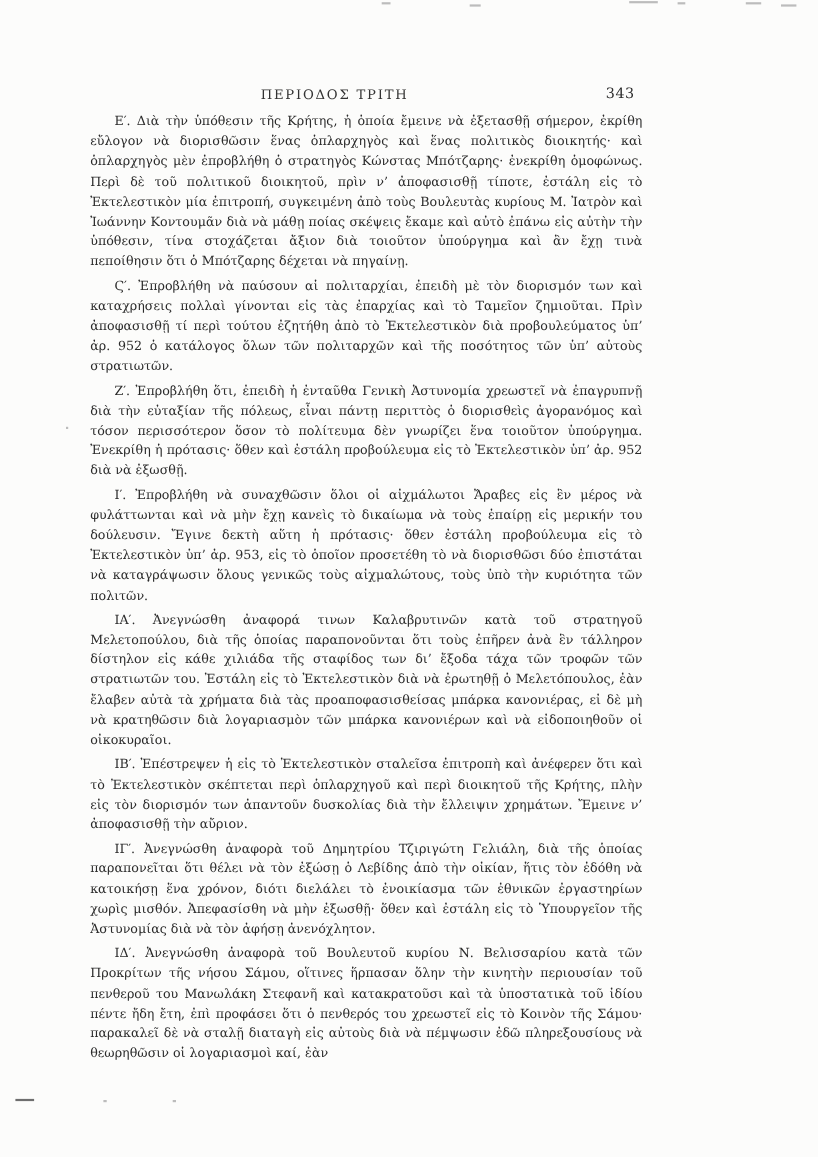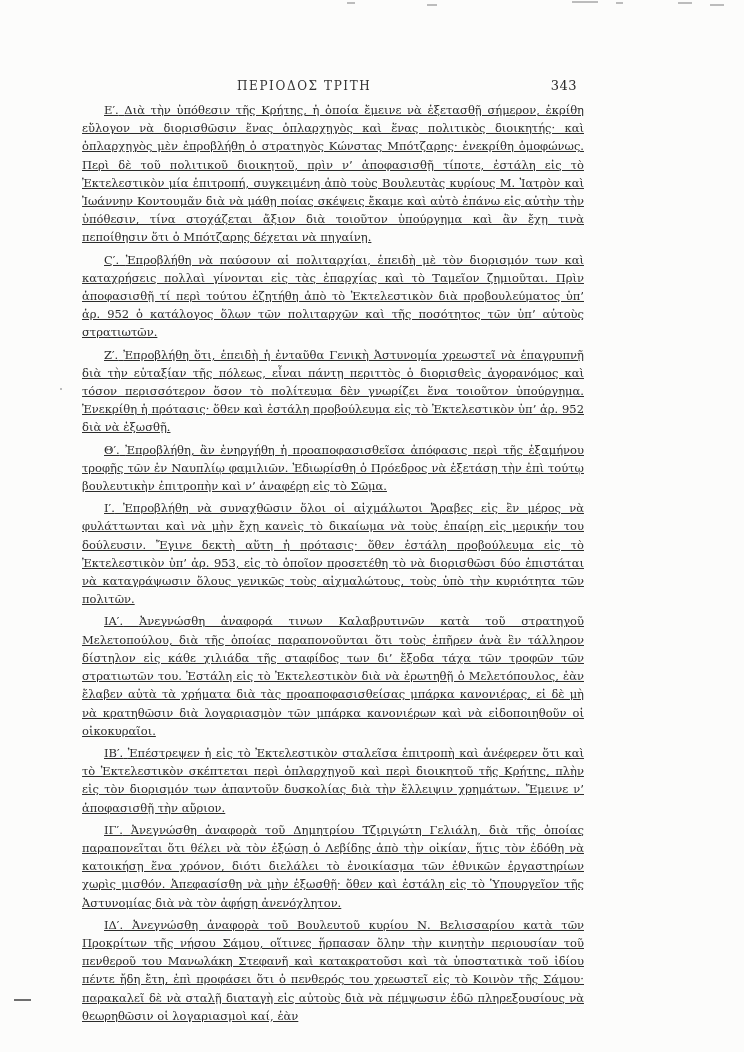--- a/index.html
+++ b/index.html
@@ -34,21 +34,20 @@
     position: absolute;
     top: 101px; left: 82px; width: 502px;
     text-align: justify;
     font-size: 11.5px;
     line-height: 18.2px;
     color: #2b2b2b;
   }
   .para {
     margin: 0 0 4px 0;
     text-indent: 22px;
-    text-decoration: underline;
   }
   .para-label { white-space: nowrap; }
   .mark { position: absolute; background: #bcbcbc; }
   .mark.dark { background: #6e6e6e; }
 </style>
 </head>
 <body>
 
 <div class="page">
 
@@ -62,24 +61,20 @@
       <span class="para-label">Ε′.</span>
       <span>Διὰ τὴν ὑπόθεσιν τῆς Κρήτης, ἡ ὁποία ἔμεινε νὰ ἐξετασθῇ σήμερον, ἐκρίθη εὔλογον νὰ διορισθῶσιν ἕνας ὁπλαρχηγὸς καὶ ἕνας πολιτικὸς διοικητής· καὶ ὁπλαρχηγὸς μὲν ἐπροβλήθη ὁ στρατηγὸς Κώνστας Μπότζαρης· ἐνεκρίθη ὁμοφώνως. Περὶ δὲ τοῦ πολιτικοῦ διοικητοῦ, πρὶν ν’ ἀποφασισθῇ τίποτε, ἐστάλη εἰς τὸ Ἐκτελεστικὸν μία ἐπιτροπή, συγκειμένη ἀπὸ τοὺς Βουλευτὰς κυρίους Μ. Ἰατρὸν καὶ Ἰωάννην Κοντουμᾶν διὰ νὰ μάθῃ ποίας σκέψεις ἔκαμε καὶ αὐτὸ ἐπάνω εἰς αὐτὴν τὴν ὑπόθεσιν, τίνα στοχάζεται ἄξιον διὰ τοιοῦτον ὑπούργημα καὶ ἂν ἔχῃ τινὰ πεποίθησιν ὅτι ὁ Μπότζαρης δέχεται νὰ πηγαίνῃ.</span>
     </p>
     <p class="para">
       <span class="para-label">Ϛ′.</span>
       <span>Ἐπροβλήθη νὰ παύσουν αἱ πολιταρχίαι, ἐπειδὴ μὲ τὸν διορισμόν των καὶ καταχρήσεις πολλαὶ γίνονται εἰς τὰς ἐπαρχίας καὶ τὸ Ταμεῖον ζημιοῦται. Πρὶν ἀποφασισθῇ τί περὶ τούτου ἐζητήθη ἀπὸ τὸ Ἐκτελεστικὸν διὰ προβουλεύματος ὑπ’ ἀρ. 952 ὁ κατάλογος ὅλων τῶν πολιταρχῶν καὶ τῆς ποσότητος τῶν ὑπ’ αὐτοὺς στρατιωτῶν.</span>
     </p>
     <p class="para">
       <span class="para-label">Ζ′.</span>
       <span>Ἐπροβλήθη ὅτι, ἐπειδὴ ἡ ἐνταῦθα Γενικὴ Ἀστυνομία χρεωστεῖ νὰ ἐπαγρυπνῇ διὰ τὴν εὐταξίαν τῆς πόλεως, εἶναι πάντῃ περιττὸς ὁ διορισθεὶς ἀγορανόμος καὶ τόσον περισσότερον ὅσον τὸ πολίτευμα δὲν γνωρίζει ἕνα τοιοῦτον ὑπούργημα. Ἐνεκρίθη ἡ πρότασις· ὅθεν καὶ ἐστάλη προβούλευμα εἰς τὸ Ἐκτελεστικὸν ὑπ’ ἀρ. 952 διὰ νὰ ἐξωσθῇ.</span>
-    </p>
-    <p class="para">
-      <span class="para-label">Θ′.</span>
-      <span>Ἐπροβλήθη, ἂν ἐνηργήθη ἡ προαποφασισθεῖσα ἀπόφασις περὶ τῆς ἑξαμήνου τροφῆς τῶν ἐν Ναυπλίῳ φαμιλιῶν. Ἐδιωρίσθη ὁ Πρόεδρος νὰ ἐξετάσῃ τὴν ἐπὶ τούτῳ βουλευτικὴν ἐπιτροπὴν καὶ ν’ ἀναφέρῃ εἰς τὸ Σῶμα.</span>
     </p>
     <p class="para">
       <span class="para-label">Ι′.</span>
       <span>Ἐπροβλήθη νὰ συναχθῶσιν ὅλοι οἱ αἰχμάλωτοι Ἄραβες εἰς ἓν μέρος νὰ φυλάττωνται καὶ νὰ μὴν ἔχῃ κανεὶς τὸ δικαίωμα νὰ τοὺς ἐπαίρῃ εἰς μερικήν του δούλευσιν. Ἔγινε δεκτὴ αὕτη ἡ πρότασις· ὅθεν ἐστάλη προβούλευμα εἰς τὸ Ἐκτελεστικὸν ὑπ’ ἀρ. 953, εἰς τὸ ὁποῖον προσετέθη τὸ νὰ διορισθῶσι δύο ἐπιστάται νὰ καταγράψωσιν ὅλους γενικῶς τοὺς αἰχμαλώτους, τοὺς ὑπὸ τὴν κυριότητα τῶν πολιτῶν.</span>
     </p>
     <p class="para">
       <span class="para-label">ΙΑ′.</span>
       <span>Ἀνεγνώσθη ἀναφορά τινων Καλαβρυτινῶν κατὰ τοῦ στρατηγοῦ Μελετοπούλου, διὰ τῆς ὁποίας παραπονοῦνται ὅτι τοὺς ἐπῆρεν ἀνὰ ἓν τάλληρον δίστηλον εἰς κάθε χιλιάδα τῆς σταφίδος των δι’ ἔξοδα τάχα τῶν τροφῶν τῶν στρατιωτῶν του. Ἐστάλη εἰς τὸ Ἐκτελεστικὸν διὰ νὰ ἐρωτηθῇ ὁ Μελετόπουλος, ἐὰν ἔλαβεν αὐτὰ τὰ χρήματα διὰ τὰς προαποφασισθείσας μπάρκα κανονιέρας, εἰ δὲ μὴ νὰ κρατηθῶσιν διὰ λογαριασμὸν τῶν μπάρκα κανονιέρων καὶ νὰ εἰδοποιηθοῦν οἱ οἰκοκυραῖοι.</span>
     </p>
     <p class="para">

